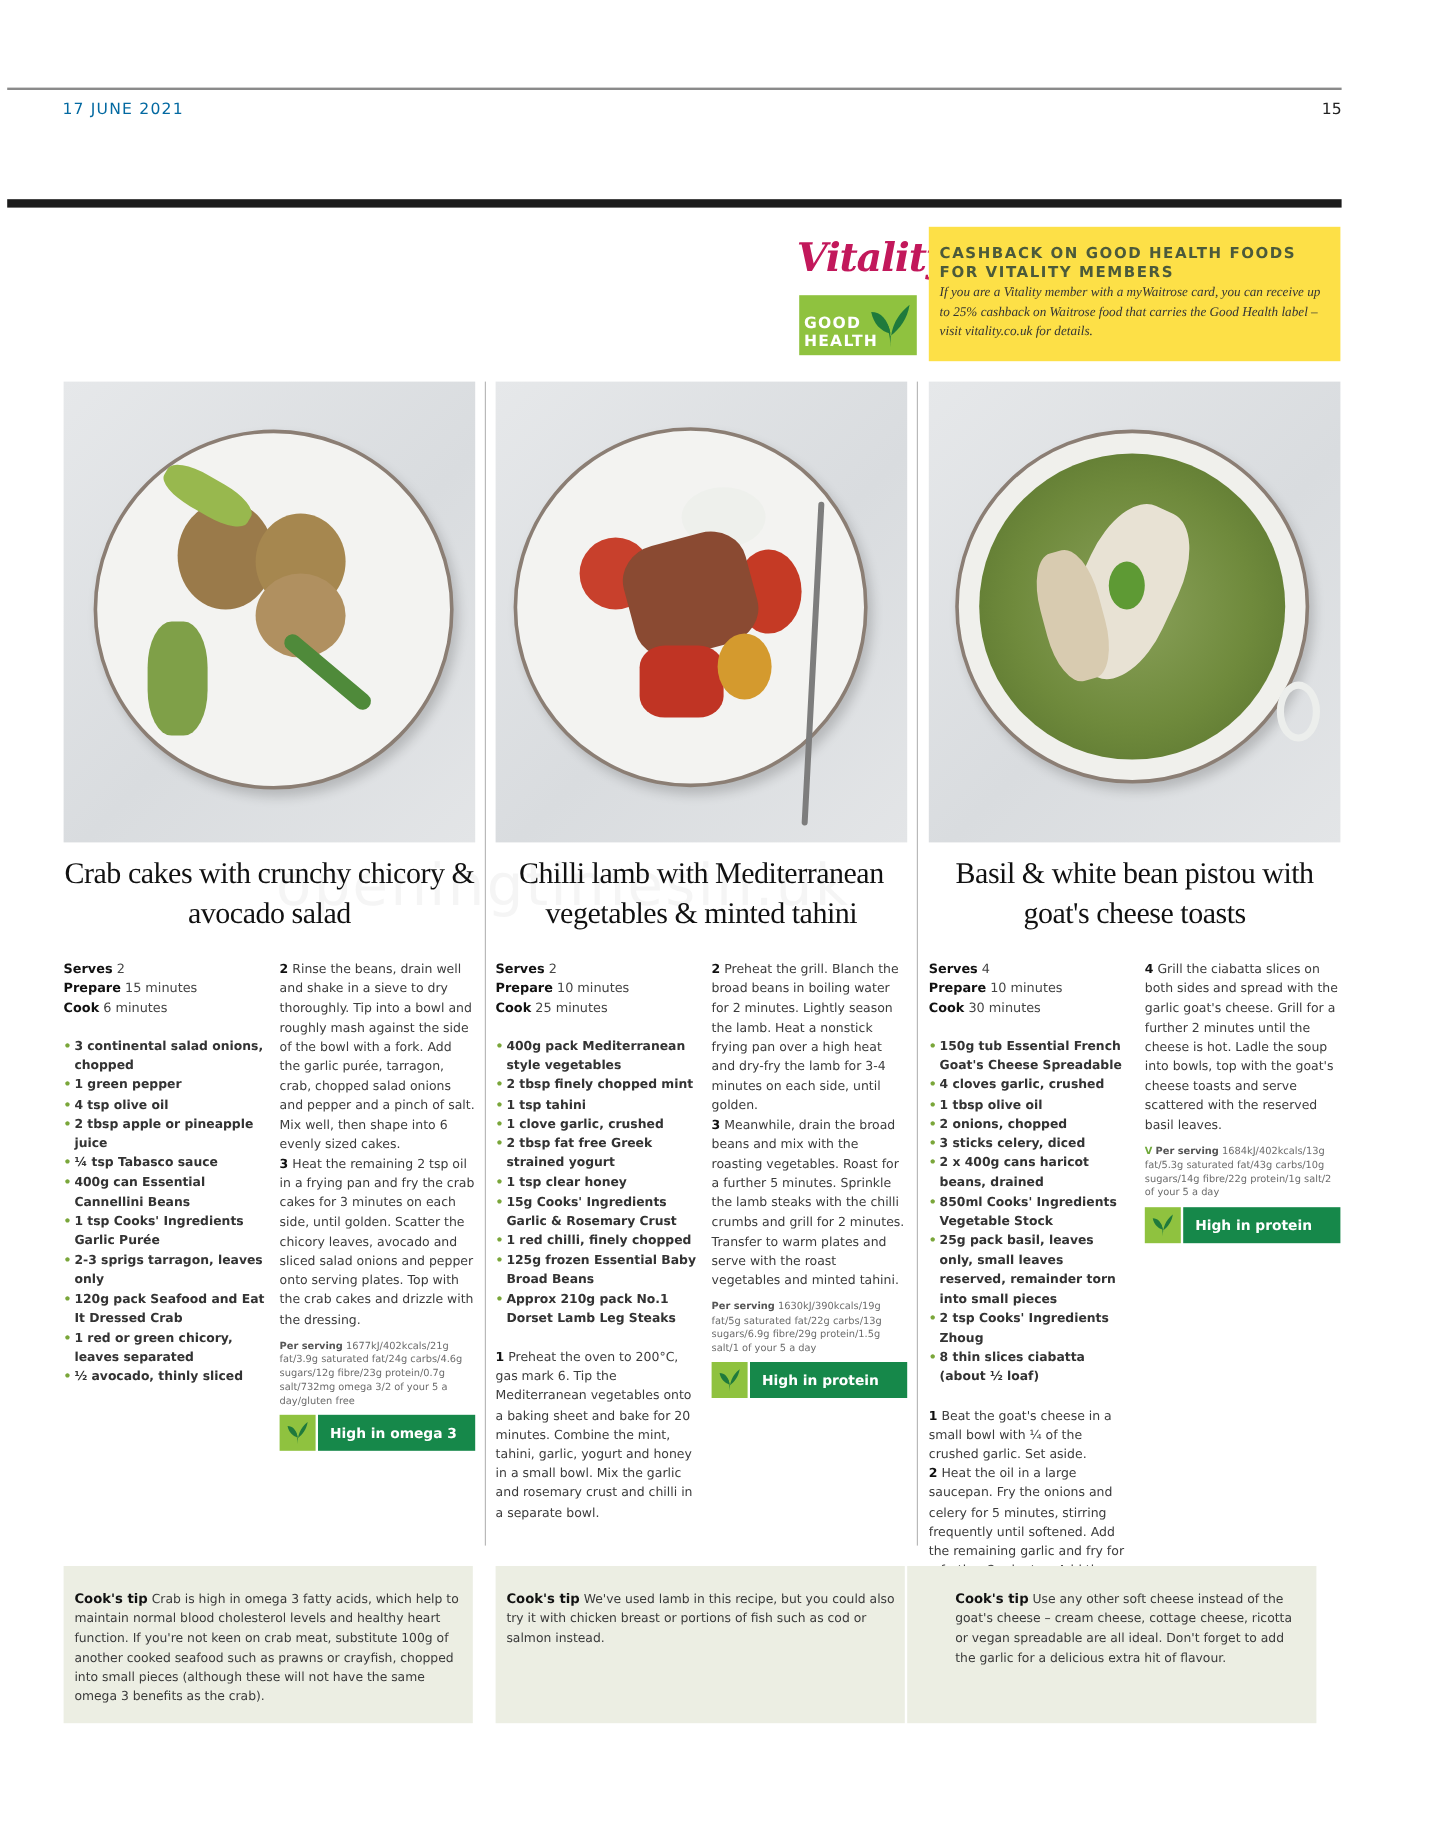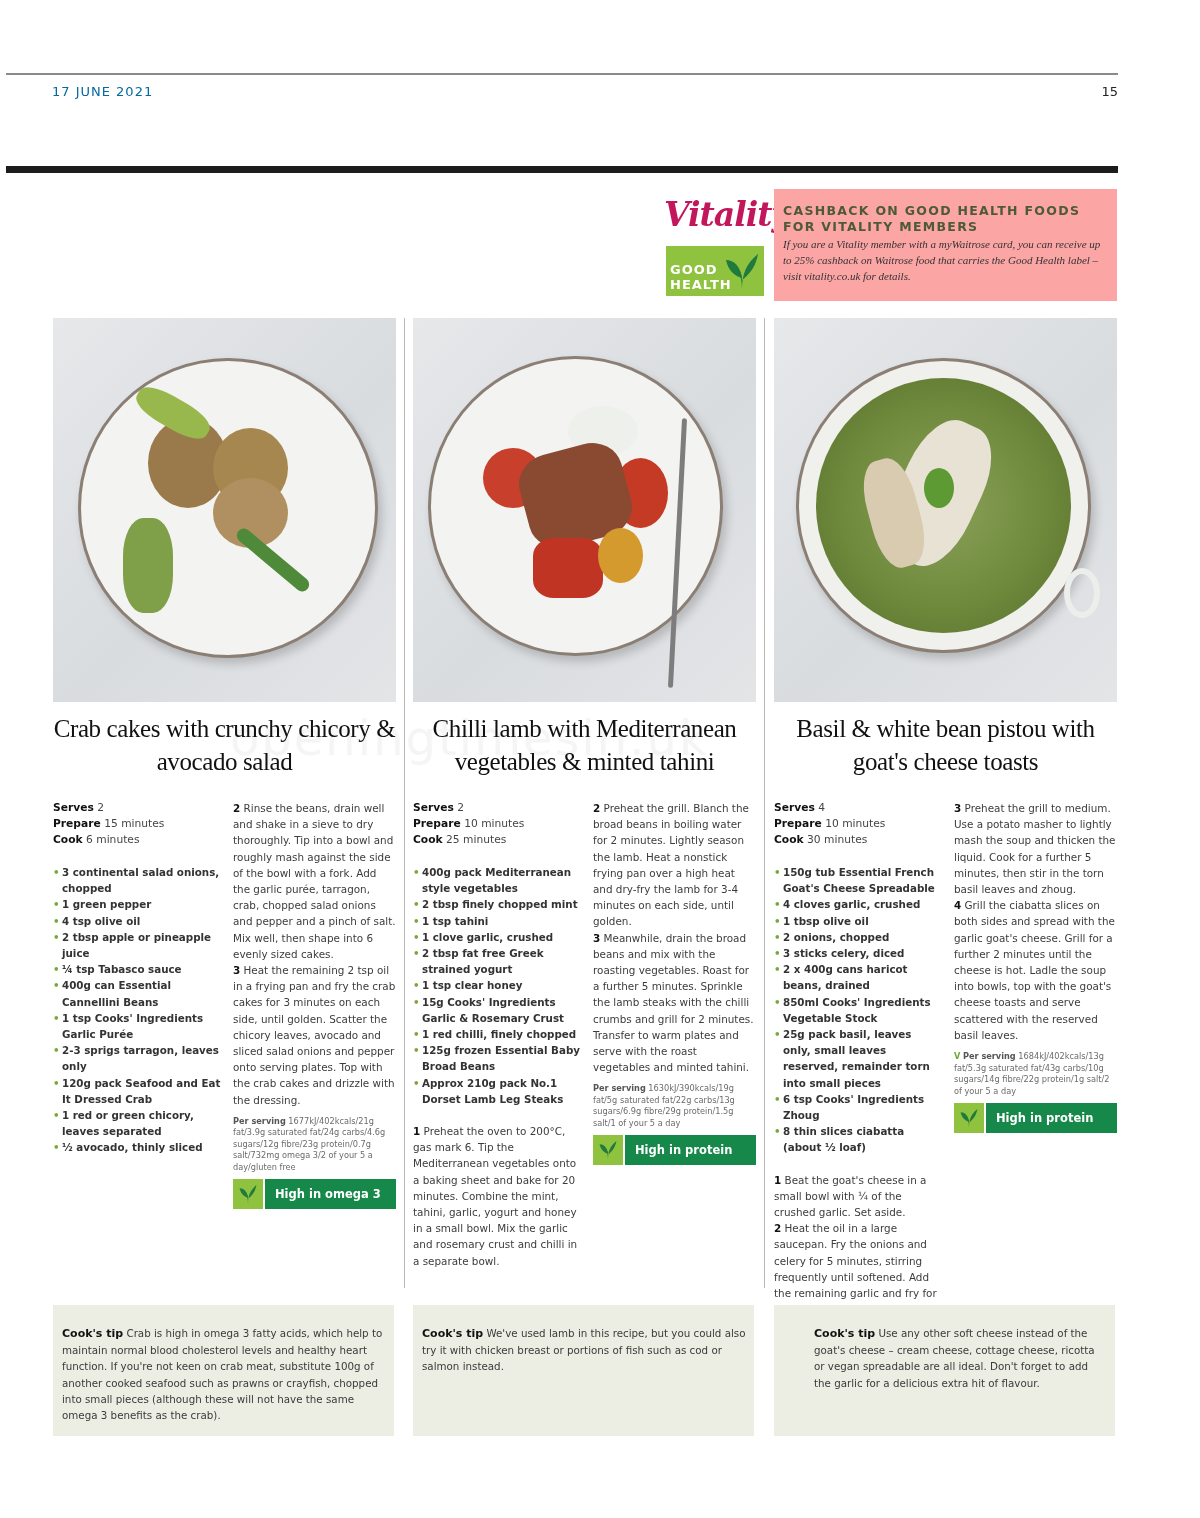--- a/index.html
+++ b/index.html
@@ -9,21 +9,21 @@
     .top-rule { position: absolute; left: 6px; top: 73px; width: 1112px; height: 2px; background: #8a8a8a; }
     .date { position: absolute; left: 52px; top: 84px; font-size: 13px; letter-spacing: 1px; color: #0369a1; font-family: "DejaVu Sans", sans-serif; }
     .pageno { position: absolute; right: 82px; top: 84px; font-size: 13px; color: #222; font-family: "DejaVu Sans", sans-serif; }
     .thick-rule { position: absolute; left: 6px; top: 166px; width: 1112px; height: 7px; background: #1c1c1c; }
 
     
     .vitality-logo { position: absolute; left: 664px; top: 190px; width: 104px; height: 50px; font-family: "DejaVu Serif", serif; font-style: italic; font-weight: bold; font-size: 33px; color: #c2185b; letter-spacing: -1px; line-height: 50px; }
     .gh-badge { position: absolute; left: 666px; top: 246px; width: 98px; height: 50px; background: #8fc23f; }
     .gh-text { position: absolute; left: 4px; top: 16px; font-size: 13px; line-height: 15px; font-weight: bold; color: #fff; letter-spacing: 1px; font-family: "DejaVu Sans", sans-serif; }
     .gh-leaf { position: absolute; right: 4px; top: 4px; }
-    .promo-box { position: absolute; left: 774px; top: 189px; width: 343px; height: 112px; background: #fca5a5; padding: 14px 10px 0 9px; }
+    .promo-box { position: absolute; left: 774px; top: 189px; width: 343px; height: 112px; background: #fde047; padding: 14px 10px 0 9px; }
     .promo-title { font-size: 12.5px; font-weight: bold; color: #4c5a3a; letter-spacing: 1.3px; line-height: 16px; font-family: "DejaVu Sans", sans-serif; }
     .promo-body { font-family: "Liberation Serif", serif; font-style: italic; font-size: 11px; line-height: 16px; color: #333; margin-top: 1px; }
 
     
     .col { position: absolute; top: 318px; width: 343px; }
     .col-1 { left: 53px; }
     .col-2 { left: 413px; }
     .col-3 { left: 774px; }
     .vdiv { position: absolute; top: 318px; width: 1px; height: 970px; background: #b9b9b9; }
     .vdiv-1 { left: 404px; }
@@ -55,21 +55,21 @@
 
     .health-badge { display: flex; height: 30px; margin-top: 6px; width: 163px; align-items: flex-end; }
     .hb-icon { width: 30px; height: 30px; background: #8fc23f; display: flex; align-items: center; justify-content: center; margin-right: 2px; }
     .hb-label { flex: 1; background: #16884a; color: #fff; font-family: "DejaVu Sans", sans-serif; font-weight: bold; font-size: 11.5px; line-height: 30px; padding-left: 10px; }
 
     
     .tip { position: absolute; top: 1305px; width: 341px; height: 131px; background: #eceee3; padding: 20px 8px 0 9px; font-family: "DejaVu Sans", sans-serif; font-size: 10.3px; line-height: 16.2px; color: #3a3a3a; }
     .tip b { color: #111; font-size: 11px; }
     .tip-1 { left: 53px; }
     .tip-2 { left: 413px; }
-    .tip-3 { left: 774px; padding-left: 40px; }
+    .tip-3 { left: 756px; padding-left: 40px; }
 
     .watermark { position: absolute; left: 230px; top: 710px; font-family: "DejaVu Sans", sans-serif; font-size: 48px; color: rgba(180,180,180,0.13); letter-spacing: 2px; pointer-events: none; }
   </style>
 </head>
 <body>
 
 <div class="top-rule"></div>
 <div class="date">17 JUNE 2021</div>
 <div class="pageno">15</div>
 <div class="thick-rule"></div>
@@ -229,31 +229,30 @@
       </div>
       <ul class="ingredients">
         <li>150g tub Essential French Goat's Cheese Spreadable</li>
         <li>4 cloves garlic, crushed</li>
         <li>1 tbsp olive oil</li>
         <li>2 onions, chopped</li>
         <li>3 sticks celery, diced</li>
         <li>2 x 400g cans haricot beans, drained</li>
         <li>850ml Cooks' Ingredients Vegetable Stock</li>
         <li>25g pack basil, leaves only, small leaves reserved, remainder torn into small pieces</li>
-        <li>6 tsp Cooks' Ingredients Zhoug</li>
+        <li>2 tsp Cooks' Ingredients Zhoug</li>
         <li>8 thin slices ciabatta (about ½ loaf)</li>
       </ul>
       <div class="method gap">
         <p><b>1</b> <span>Beat the goat's cheese in a small bowl with ¼ of the crushed garlic. Set aside.</span></p>
         <p><b>2</b> <span>Heat the oil in a large saucepan. Fry the onions and celery for 5 minutes, stirring frequently until softened. Add the remaining garlic and fry for a further 2 minutes. Add the beans and stock and heat until simmering. Cover and cook gently for 15 minutes.</span></p>
       </div>
     </div>
     <div class="sub-r">
       <div class="method">
-        <p><b>3</b> <span>Preheat the grill to medium. Use a potato masher to lightly mash the soup and thicken the liquid. Cook for a further 5 minutes, then stir in the torn basil leaves and zhoug.</span></p>
         <p><b>4</b> <span>Grill the ciabatta slices on both sides and spread with the garlic goat's cheese. Grill for a further 2 minutes until the cheese is hot. Ladle the soup into bowls, top with the goat's cheese toasts and serve scattered with the reserved basil leaves.</span></p>
       </div>
       <div class="nutrition">
         <span class="veg">V</span>
         <b>Per serving</b> <span>1684kJ/402kcals/13g fat/5.3g saturated fat/43g carbs/10g sugars/14g fibre/22g protein/1g salt/2 of your 5 a day</span>
       </div>
       <div class="health-badge">
         <div class="hb-icon">
           <svg width="22" height="22" viewBox="0 0 36 42">
               <path d="M18 40 C18 28 16 22 8 14 C14 16 18 22 18 30" fill="#1f7a3c"></path>

